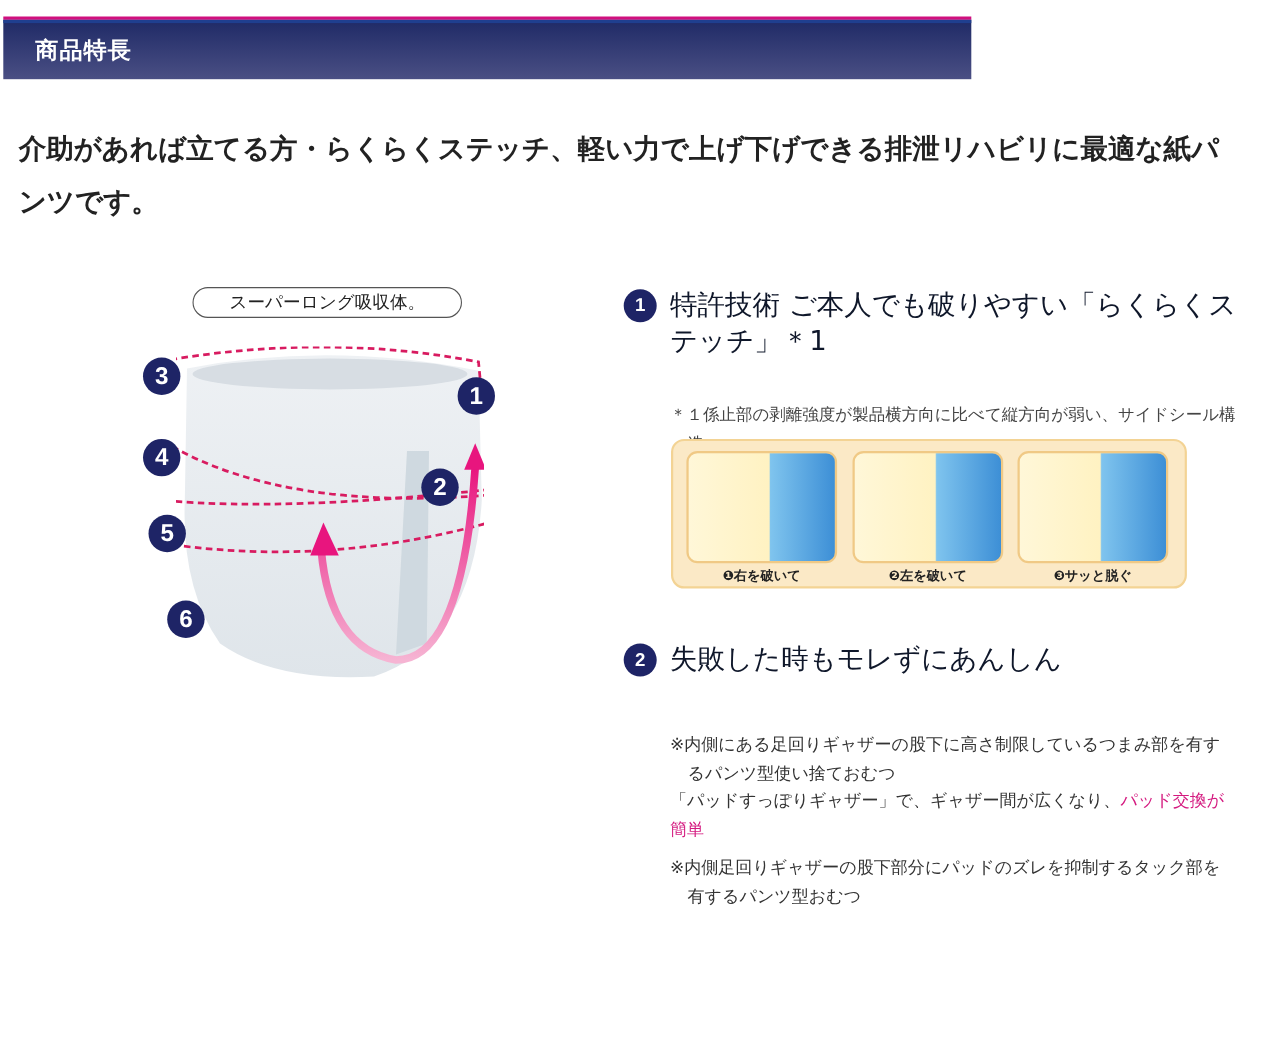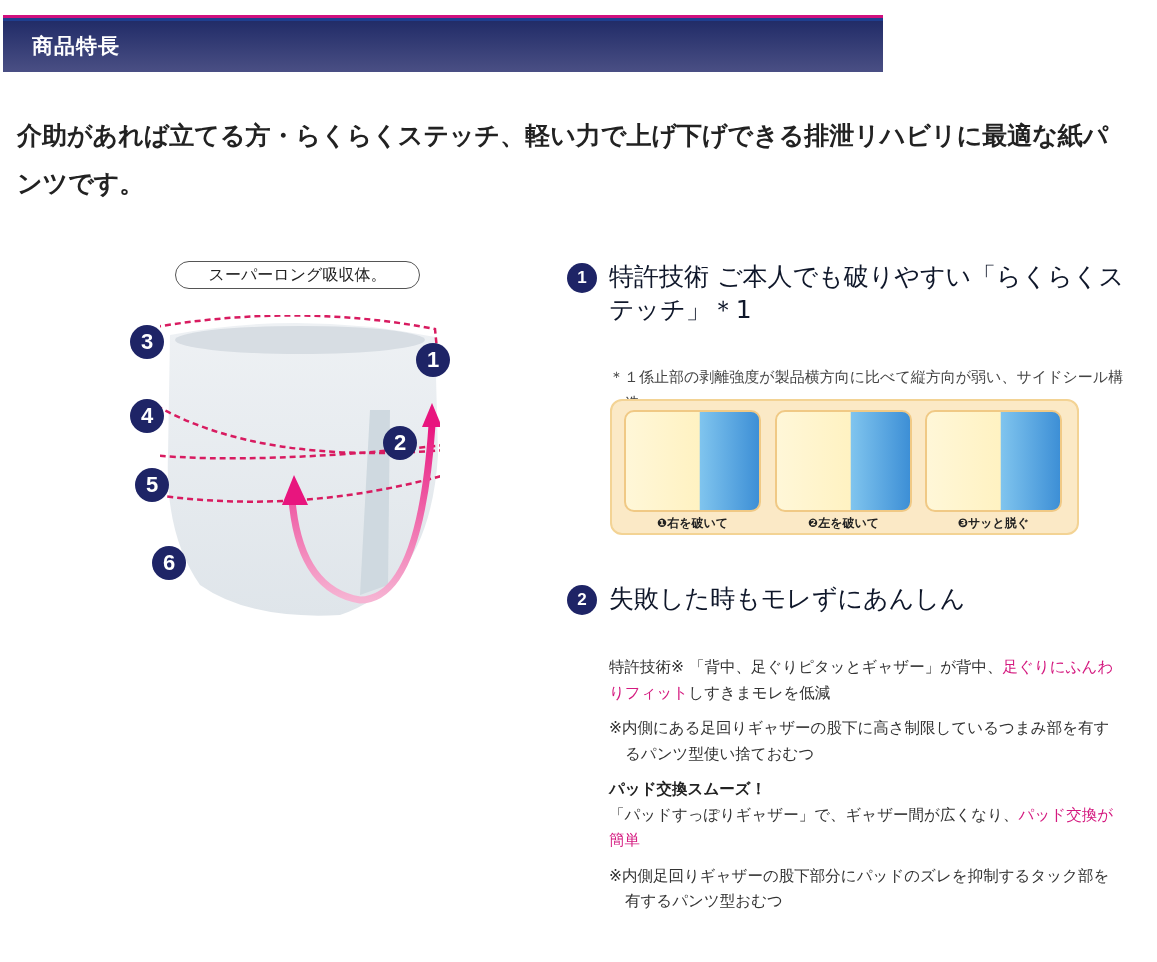--- a/index.html
+++ b/index.html
@@ -82,23 +82,19 @@
   <div class="panel" style="left:163px;"></div>
   <div class="panel-cap" style="left:163px;">❷左を破いて</div>
   <div class="panel" style="left:313px;"></div>
   <div class="panel-cap" style="left:313px;">❸サッと脱ぐ</div>
 </div>
 
 <div class="sec" style="top:584px;">
   <div class="badge" style="top:1px;">2</div>
   <div class="sec-title" style="top:-2px;">失敗した時もモレずにあんしん</div>
   <div class="txt" style="top:42px;">
-    <div>
-      <span>特許技術※ 「背中、足ぐりピタッとギャザー」が背中、</span><span class="pink">足ぐりにふんわりフィット</span><span>しすきまモレを低減</span>
-    </div>
     <div class="note" style="margin-top:10px;">※内側にある足回りギャザーの股下に高さ制限しているつまみ部を有するパンツ型使い捨ておむつ</div>
-    <div style="margin-top:10px;font-weight:bold;color:#222;">パッド交換スムーズ！</div>
     <div>
       <span>「パッドすっぽりギャザー」で、ギャザー間が広くなり、</span><span class="pink">パッド交換が簡単</span>
     </div>
     <div class="note" style="margin-top:10px;">※内側足回りギャザーの股下部分にパッドのズレを抑制するタック部を有するパンツ型おむつ</div>
   </div>
 </div>
 
 </body></html>

